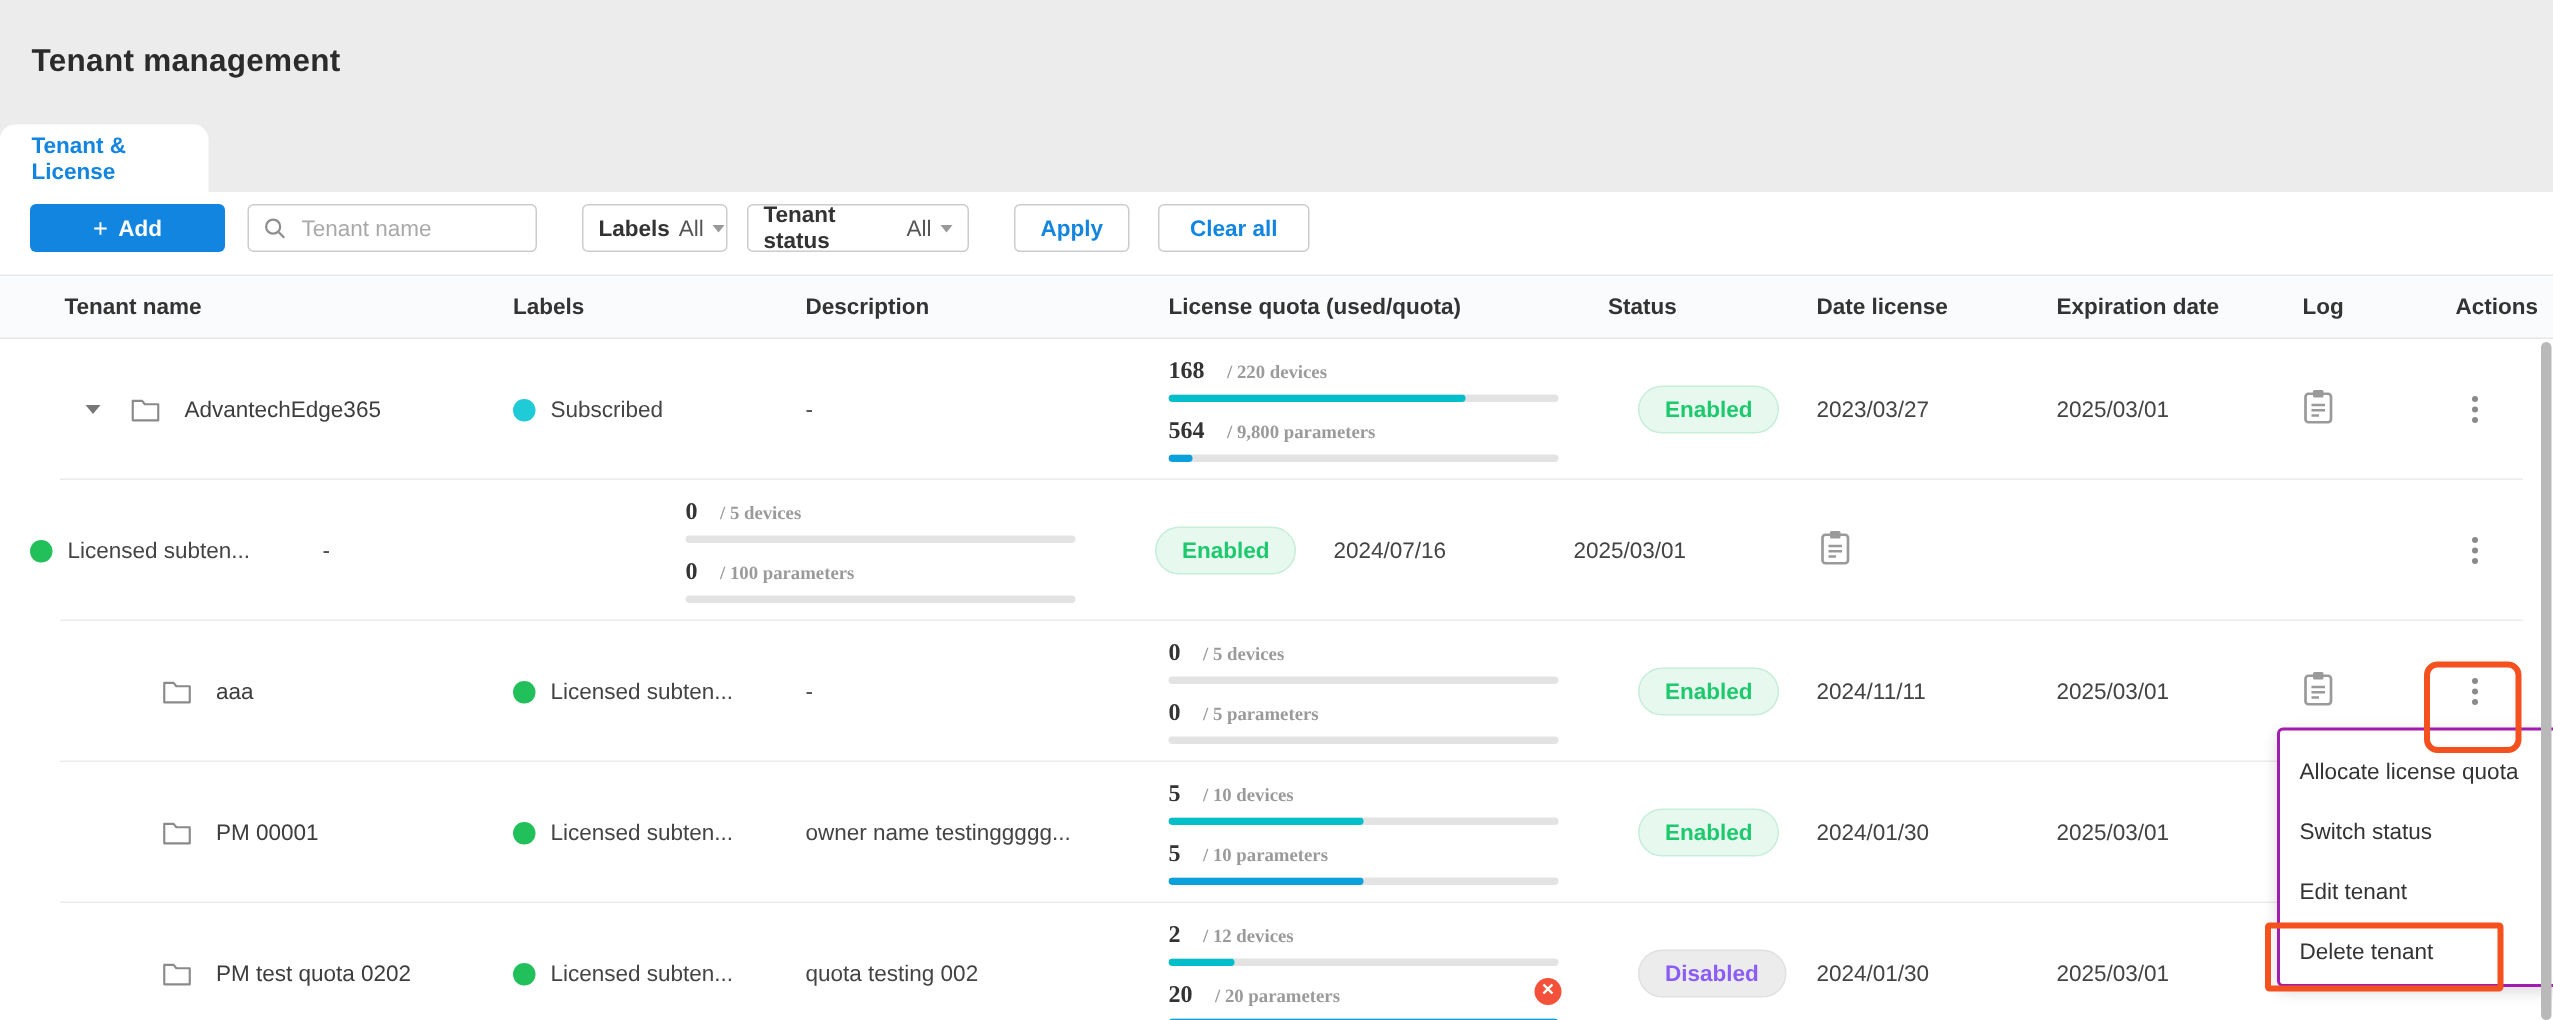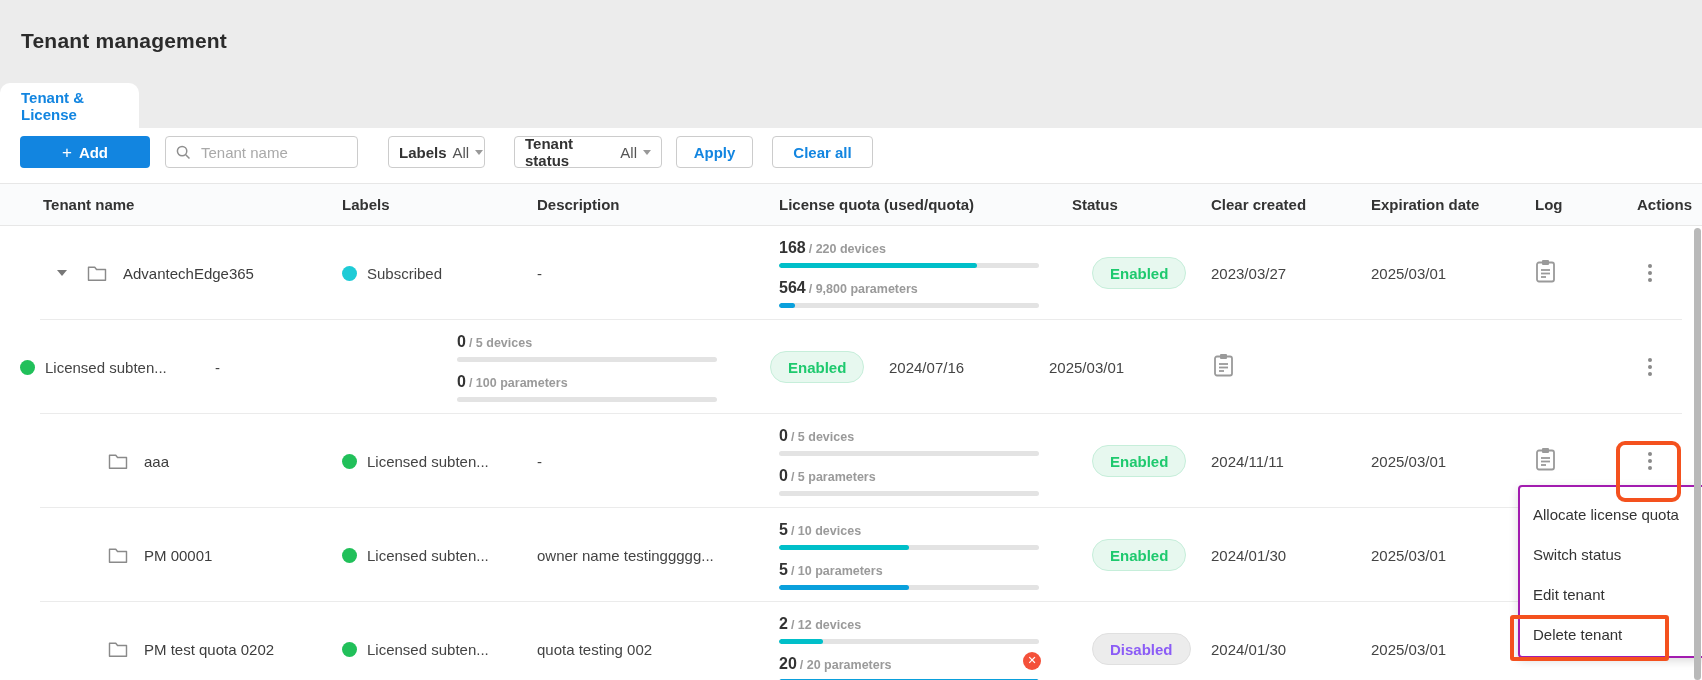--- a/index.html
+++ b/index.html
@@ -16,21 +16,21 @@
        box-sizing:border-box;font-size:15px;font-weight:bold;color:#1285e0;cursor:pointer;}
   
   .ctl{position:absolute;top:136px;height:32px;box-sizing:border-box;display:flex;align-items:center;border-radius:4px;font-size:15px;}
   .btn-add{left:20px;width:130px;background:#1285e0;color:#fff;font-weight:bold;justify-content:center;cursor:pointer;border:none;gap:7px;}
   .btn-add .plus{font-size:17px;font-weight:normal;line-height:1;}
   .search-box{left:165px;width:193px;border:1px solid #ccc;background:#fff;padding:0 10px;gap:8px;}
   .search-box input{border:none;outline:none;width:130px;font-size:15px;color:#444;font-family:inherit;background:transparent;}
   .search-box input::placeholder{color:#a9a9a9;}
   .select{border:1px solid #ccc;background:#fff;padding:0 10px;gap:6px;cursor:pointer;color:#555;}
   .sel-labels{left:388px;width:97px;}
-  .sel-status{left:514px;width:148px;}
+  .sel-status{left:498px;width:148px;}
   .select b{color:#333;}
   .caret{width:0;height:0;border-left:4px solid transparent;border-right:4px solid transparent;border-top:5px solid #999;margin-left:auto;}
   .btn-ghost{border:1px solid #ccc;background:#fff;color:#1285e0;font-weight:bold;justify-content:center;cursor:pointer;}
   .btn-apply{left:676px;width:77px;}
   .btn-clear{left:772px;width:101px;}
   
   .thead{position:absolute;left:0;top:183px;width:1702px;height:43px;box-sizing:border-box;
          border-top:1px solid #e7e7e7;border-bottom:1px solid #e7e7e7;background:#fafbfc;
          display:flex;align-items:center;padding-left:20px;font-size:15px;font-weight:bold;color:#333;}
   .tbody{position:absolute;left:0;top:226px;width:1702px;}
@@ -50,21 +50,21 @@
   
   .expander{width:0;height:0;border-left:5px solid transparent;border-right:5px solid transparent;
             border-top:6px solid #777;margin-left:14px;margin-right:20px;cursor:pointer;flex:none;}
   .indent{width:65px;flex:none;}
   .folder{flex:none;margin-right:16px;}
   .t-name{font-size:15px;color:#3d3d3d;white-space:nowrap;}
   
   .dot{width:15px;height:15px;border-radius:50%;flex:none;}
   
   .c-quota{align-self:stretch;display:flex;flex-direction:column;justify-content:center;gap:11px;padding:6px 0;}
-  .qline{display:flex;align-items:baseline;gap:3px;width:260px;position:relative;}
+  .qline{display:flex;align-items:baseline;gap:15px;width:260px;position:relative;font-family:Liberation Serif, serif;}
   .qused{font-size:16px;font-weight:bold;color:#333;}
   .qrest{font-size:12.5px;color:#9a9a9a;font-weight:bold;}
   .qbar{width:260px;height:5px;background:#e3e3e3;border-radius:3px;margin-top:6px;overflow:hidden;}
   .qfill{height:100%;border-radius:3px;}
   .fill-devices{background:#00bfc9;}
   .fill-params{background:#0aa0dc;}
   .err-ico{position:absolute;left:244px;top:-3px;width:18px;height:18px;border-radius:50%;background:#f4513a;
            color:#fff;font-size:11px;font-weight:bold;display:flex;align-items:center;justify-content:center;line-height:1;}
   
   .badge{display:inline-flex;align-items:center;justify-content:center;height:30px;padding:0 17px;margin-left:20px;
@@ -122,21 +122,21 @@
 
 <button class="ctl btn-ghost btn-apply">Apply</button>
 <button class="ctl btn-ghost btn-clear">Clear all</button>
 
 <div class="thead">
   <div class="c-tenant">Tenant name</div>
   <div class="c-labels">Labels</div>
   <div class="c-desc">Description</div>
   <div class="c-quota" style="justify-content:center;">License quota (used/quota)</div>
   <div class="c-status">Status</div>
-  <div class="c-date">Clear created</div>
+  <div class="c-date">Date license</div>
   <div class="c-exp">Expiration date</div>
   <div class="c-log">Log</div>
   <div class="c-actions">Actions</div>
 </div>
 
 <div class="tbody">
 
   <div class="trow">
     <div class="c-tenant">
       <span class="expander"></span>

